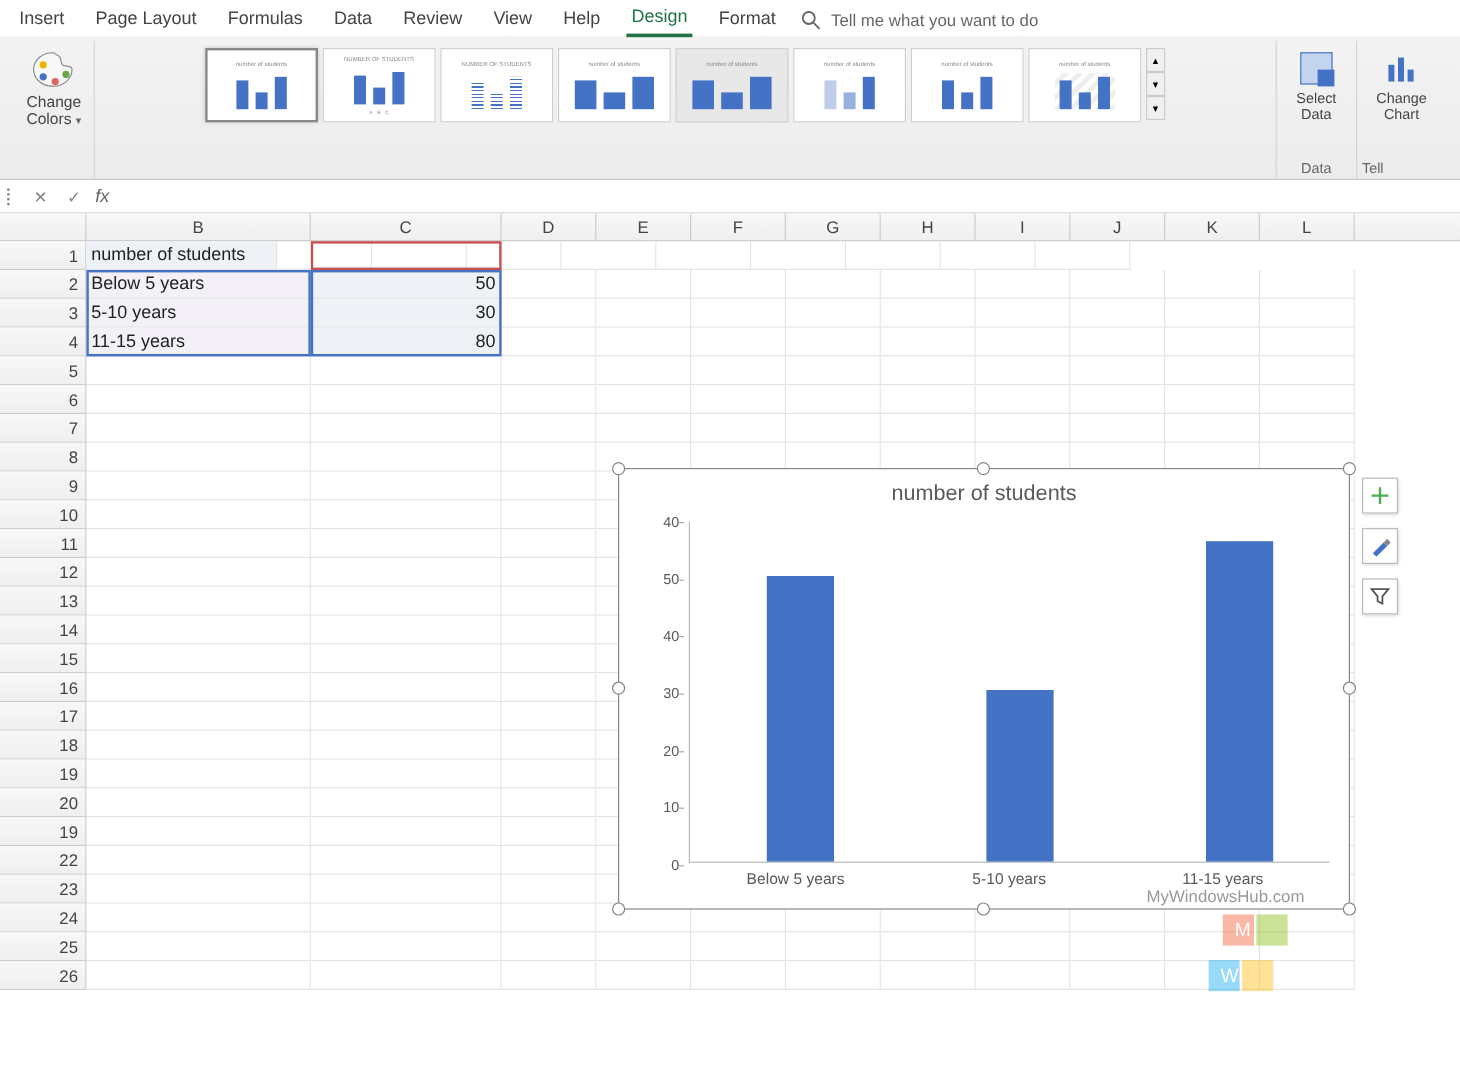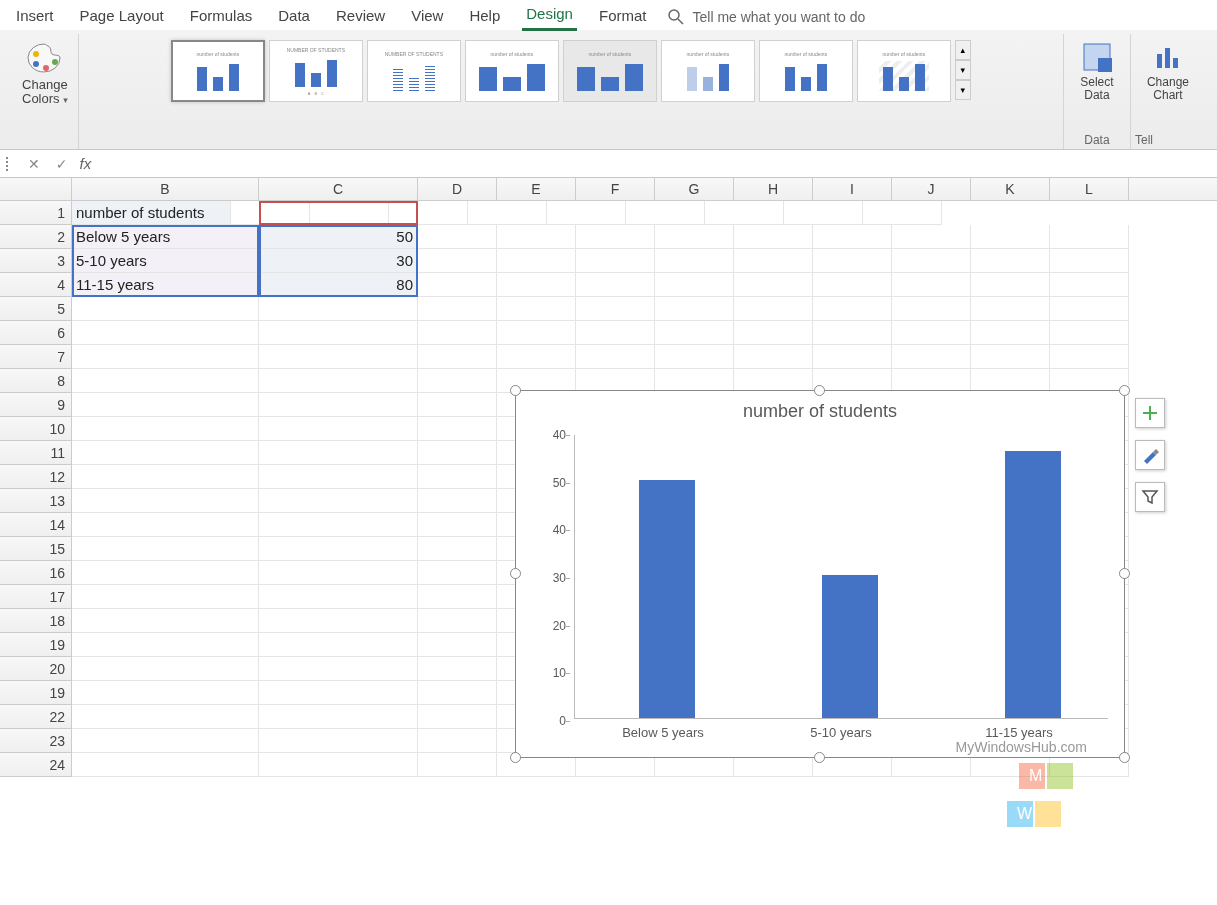--- a/index.html
+++ b/index.html
@@ -582,20 +582,48 @@
       <div class="cell" style="width: 79px;"></div>
       <div class="cell" style="width: 79px;"></div>
       <div class="cell" style="width: 79px;"></div>
       <div class="cell" style="width: 79px;"></div>
       <div class="cell" style="width: 79px;"></div>
       <div class="cell" style="width: 79px;"></div>
       <div class="cell" style="width: 79px;"></div>
       <div class="cell" style="width: 79px;"></div>
       <div class="cell" style="width: 79px;"></div>
     </div>
+    <div class="row">
+      <div class="row-h">25</div>
+      <div class="cell" style="width: 187px;"></div>
+      <div class="cell" style="width: 159px;"></div>
+      <div class="cell" style="width: 79px;"></div>
+      <div class="cell" style="width: 79px;"></div>
+      <div class="cell" style="width: 79px;"></div>
+      <div class="cell" style="width: 79px;"></div>
+      <div class="cell" style="width: 79px;"></div>
+      <div class="cell" style="width: 79px;"></div>
+      <div class="cell" style="width: 79px;"></div>
+      <div class="cell" style="width: 79px;"></div>
+      <div class="cell" style="width: 79px;"></div>
+    </div>
+    <div class="row">
+      <div class="row-h">26</div>
+      <div class="cell" style="width: 187px;"></div>
+      <div class="cell" style="width: 159px;"></div>
+      <div class="cell" style="width: 79px;"></div>
+      <div class="cell" style="width: 79px;"></div>
+      <div class="cell" style="width: 79px;"></div>
+      <div class="cell" style="width: 79px;"></div>
+      <div class="cell" style="width: 79px;"></div>
+      <div class="cell" style="width: 79px;"></div>
+      <div class="cell" style="width: 79px;"></div>
+      <div class="cell" style="width: 79px;"></div>
+      <div class="cell" style="width: 79px;"></div>
+    </div>
     <div class="sel-box" style="left: 72px; top: 47px; width: 187px; height: 72px;"></div>
     <div class="sel-header-box" style="left: 259px; top: 23px; width: 159px; height: 24px;"></div>
     <div class="sel-num-box" style="left: 259px; top: 47px; width: 159px; height: 72px;"></div>
   </div>
 
 <div class="chart-obj" id="chart-obj" style="left:515px; top:390px; width:610px; height:368px;">
   <div class="chart-title">number of students</div>
   <div class="plot">
     <div class="y-axis" id="y-axis">
         <div class="y-tick" style="top: 286px;">0</div>

